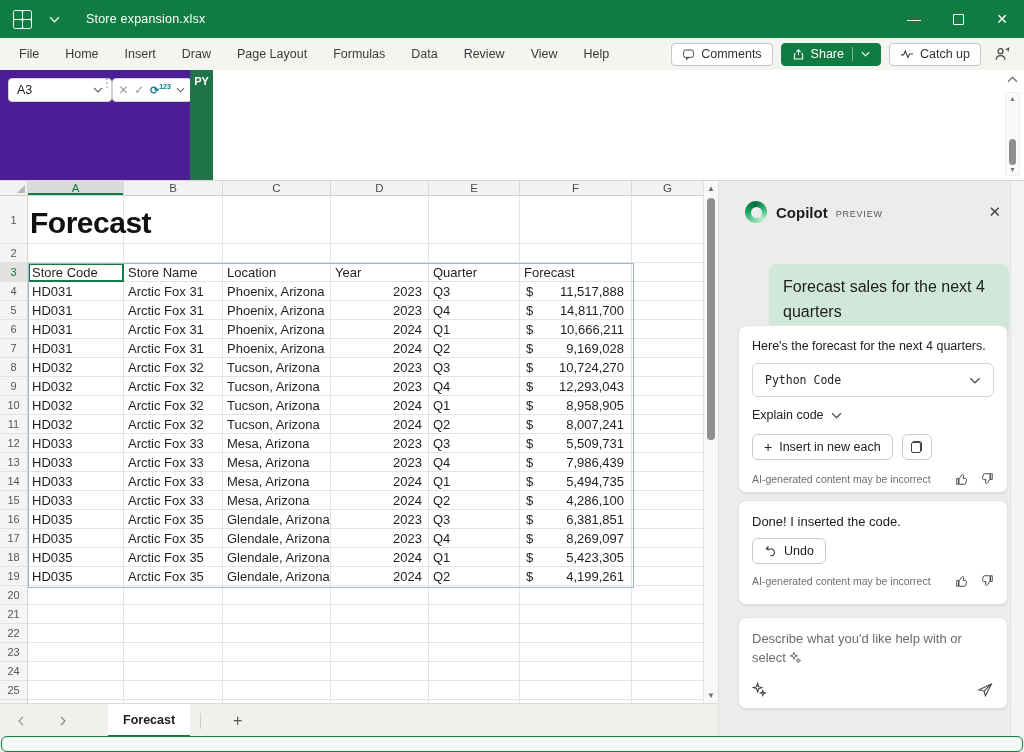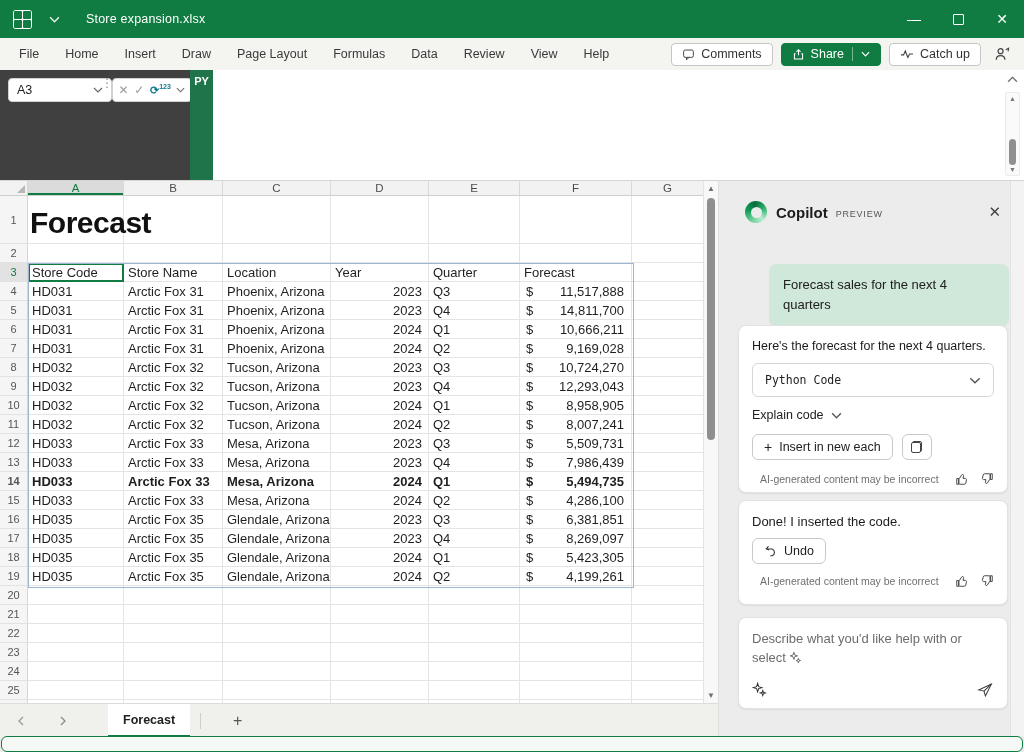--- a/index.html
+++ b/index.html
@@ -22,21 +22,21 @@
           display:flex;align-items:center;border-bottom:1px solid #e6e6e3;}
   .rtabs{display:flex;align-items:center;margin-left:6px;}
   .rtab{padding:0 13px;font-size:12.5px;color:#3a3a3a;line-height:32px;}
   .ribbon-right{margin-left:auto;display:flex;align-items:center;gap:8px;margin-right:10px;}
   .rbtn{display:flex;align-items:center;gap:6px;height:23px;padding:0 10px;border:1px solid #c6c6c4;
         border-radius:4px;background:#fff;font-size:12.5px;color:#333;}
   .rbtn-share{background:#107C41;border-color:#107C41;color:#fff;}
   .share-div{width:1px;height:14px;background:rgba(255,255,255,.45);margin:0 2px;}
   .icon-btn{padding:0 4px;border:none;background:none;}
   
-  .fbar{position:absolute;top:70px;left:0;right:0;height:110px;background:#404040;border-bottom:1px solid #d4d6d3;}
+  .fbar{position:absolute;top:70px;left:0;right:0;height:110px;background:#4c1d95;border-bottom:1px solid #d4d6d3;}
   .namebox{position:absolute;left:8px;top:8px;width:86px;height:22px;background:#fff;border:1px solid #d2d2d0;
            border-radius:4px;display:flex;align-items:center;font-size:12.5px;padding:0 8px;color:#222;}
   .namebox .chev{margin-left:auto;color:#555;}
   .fb-dots{position:absolute;left:101px;top:11px;color:#8a8a8a;font-size:12px;letter-spacing:0;line-height:5px;}
   .fb-icons{position:absolute;left:112px;top:8px;width:78px;height:22px;background:#fff;border:1px solid #d2d2d0;
             border-radius:4px;display:flex;align-items:center;justify-content:space-evenly;}
   .fb-x,.fb-check{color:#9b9b9b;font-size:12px;}
   .fb-123{color:#0c7a8d;font-size:11px;font-weight:bold;}
   .fb-123 sup{font-size:7px;}
   .code-area{position:absolute;left:190px;top:0;bottom:0;right:0;background:#fff;}
@@ -88,39 +88,39 @@
   .copilot{position:absolute;left:718px;top:181px;width:306px;height:555px;background:#ececec;border-left:1px solid #dedede;}
   .panel-gutter{position:absolute;right:0;top:0;bottom:0;width:14px;background:#f3f3f3;border-left:1px solid #e2e2e2;}
   .cp-header{position:absolute;left:26px;top:20px;right:24px;display:flex;align-items:center;}
   .cp-logo{width:22px;height:22px;border-radius:50%;position:relative;
            background:conic-gradient(from 210deg,#6ccf96,#0e9b57,#0a6c3c,#2fb36e,#b8ecd0,#6ccf96);}
   .cp-logo::after{content:"";position:absolute;inset:5.5px;border-radius:50%;background:#ececec;}
   .cp-title{margin-left:9px;font-size:15px;font-weight:bold;color:#1c1c1c;}
   .cp-preview{margin-left:8px;font-size:9px;letter-spacing:.8px;color:#555;margin-top:3px;}
   .cp-close{margin-left:auto;color:#444;font-size:15px;}
   .bubble{position:absolute;left:50px;top:83px;width:212px;background:#cfe8d9;border-radius:8px;
-          padding:11px 14px;font-size:13px;line-height:1.55;color:#202020;box-shadow:0 1px 1px rgba(0,0,0,.05);}
+          padding:11px 14px;font-size:16px;line-height:1.55;color:#202020;box-shadow:0 1px 1px rgba(0,0,0,.05);}
   .card{position:absolute;left:19px;width:242px;background:#fff;border:1px solid #e2e2e2;border-radius:8px;
         padding:13px;box-shadow:0 1px 2px rgba(0,0,0,.07);font-size:12.5px;color:#1b1b1b;}
   .card1{top:144px;height:140px;}
   .card2{top:319px;height:77px;}
   .code-drop{margin-top:10px;height:32px;border:1px solid #d6d6d6;border-radius:6px;display:flex;align-items:center;
              padding:0 12px;font-family:"DejaVu Sans Mono",monospace;font-size:11.5px;color:#222;}
   .code-drop .chev{margin-left:auto;color:#555;}
   .explain{margin-top:11px;display:flex;align-items:center;gap:7px;font-size:12.5px;color:#222;}
   .btn-row{margin-top:12px;display:flex;align-items:center;gap:9px;}
   .pill-btn{height:26px;border:1px solid #c9c9c9;border-radius:6px;background:#fff;display:flex;align-items:center;
             gap:7px;padding:0 11px;font-size:12.5px;color:#222;}
   .sq-btn{width:30px;height:26px;border:1px solid #c9c9c9;border-radius:6px;background:#fff;
           display:flex;align-items:center;justify-content:center;}
   .copy-ic{position:relative;width:11px;height:12px;}
   .copy-ic i{position:absolute;width:8px;height:9px;border:1.2px solid #444;border-radius:2px;background:#fff;}
   .copy-ic i:first-child{right:0;top:0;}
   .copy-ic i:last-child{left:0;bottom:0;}
-  .card-foot{margin-top:12px;display:flex;align-items:center;margin-left:8px;}
+  .card-foot{margin-top:12px;display:flex;align-items:center;}
   .disclaimer{font-size:10.5px;color:#6f6f6f;}
   .thumbs{margin-left:auto;display:flex;gap:11px;color:#444;}
   .cp-input{position:absolute;left:19px;top:436px;width:242px;height:66px;background:#fff;border:1px solid #e2e2e2;
             border-radius:8px;padding:12px 13px;box-shadow:0 1px 2px rgba(0,0,0,.07);}
   .ph{font-size:13px;color:#6c6c6c;line-height:1.45;}
   .ph .sp{display:inline-block;vertical-align:-2px;margin-left:3px;}
   .input-foot{position:absolute;left:13px;right:13px;bottom:10px;display:flex;align-items:center;}
   .send{margin-left:auto;color:#3a3a3a;}
   .chev{flex:none;}
 </style>
@@ -393,21 +393,21 @@
         <div class="g-cell" style="width: 99px;">Arctic Fox 33</div>
         <div class="g-cell" style="width: 108px;">Mesa, Arizona</div>
         <div class="g-cell num" style="width: 98px;">2023</div>
         <div class="g-cell" style="width: 91px;">Q4</div>
         <div class="g-cell cur" style="width: 112px;">
           <span>$</span>
           <span>7,986,439</span>
         </div>
         <div class="g-cell" style="width: 72px;"></div>
       </div>
-      <div class="g-row" style="height: 19px; font-weight: bold;">
+      <div class="g-row" style="height: 19px;">
         <div class="g-rowhdr">14</div>
         <div class="g-cell" style="width: 96px;">HD033</div>
         <div class="g-cell" style="width: 99px;">Arctic Fox 33</div>
         <div class="g-cell" style="width: 108px;">Mesa, Arizona</div>
         <div class="g-cell num" style="width: 98px;">2024</div>
         <div class="g-cell" style="width: 91px;">Q1</div>
         <div class="g-cell cur" style="width: 112px;">
           <span>$</span>
           <span>5,494,735</span>
         </div>

